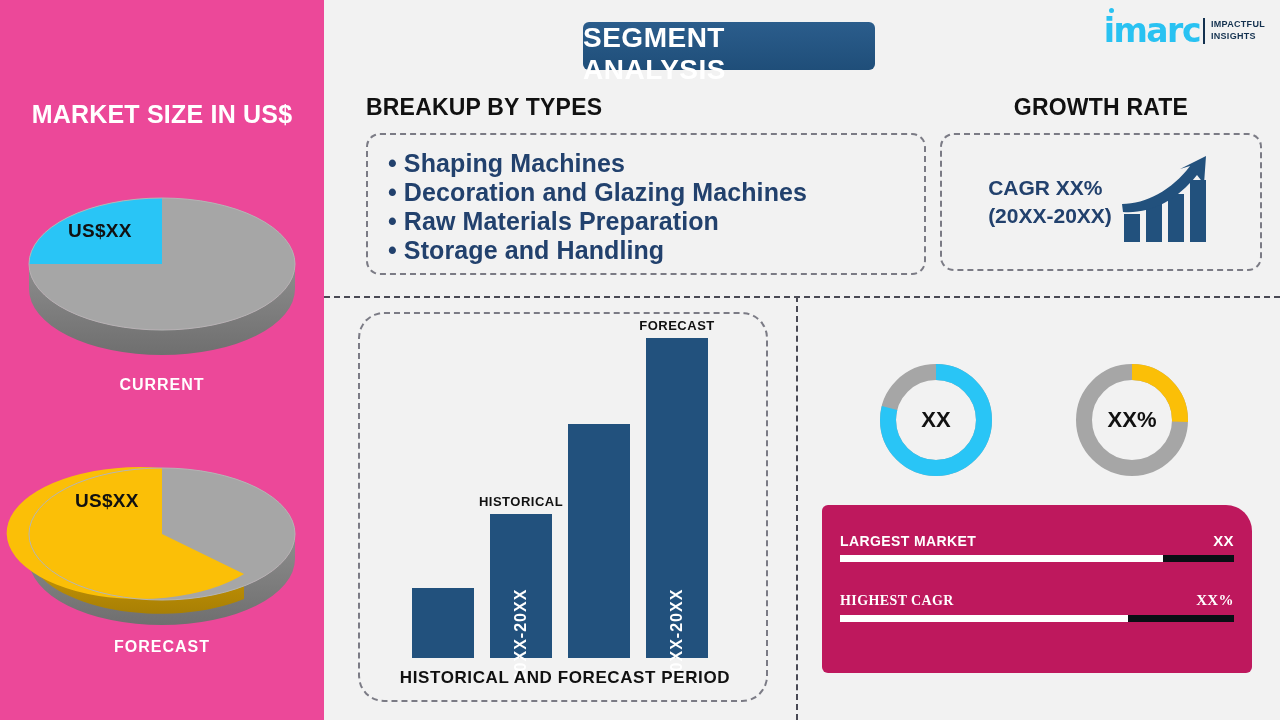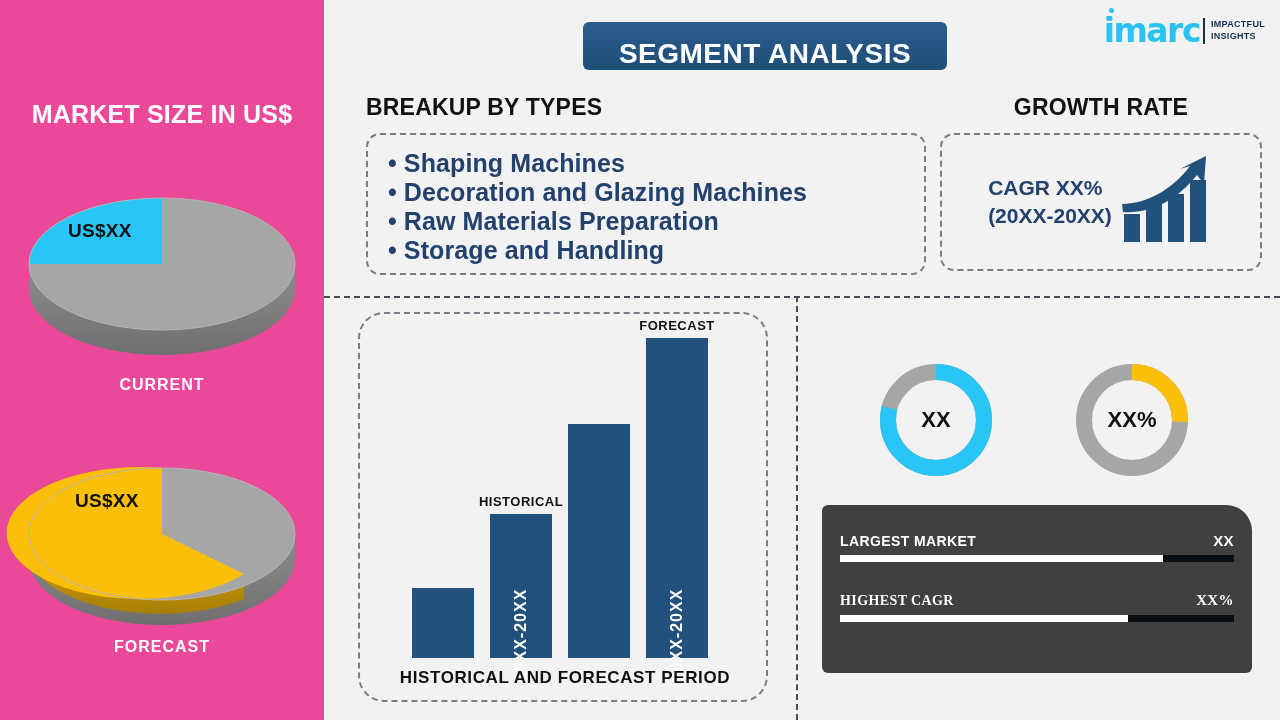--- a/index.html
+++ b/index.html
@@ -31,24 +31,24 @@
   }
   .pie-label {
     position: absolute; color: #111111; font-weight: bold;
     font-size: 19px; letter-spacing: .3px;
   }
 
   
   #header { position: absolute; left: 324px; top: 0; width: 956px; height: 92px; }
   #title-banner {
     position: absolute; left: 259px; top: 22px;
-    width: 364px; height: 48px;
+    width: 292px; height: 48px;
     background: linear-gradient(180deg,#2b5d8c 0%,#1f4e79 100%);
     border-radius: 6px;
-    display: flex; align-items: flex-end; justify-content: center;
+    display: flex; align-items: flex-start; justify-content: center;
   }
   #title-banner-text {
     color: #ffffff; font-size: 28px; font-weight: bold; letter-spacing: .5px;
   }
   #logo { position: absolute; right: 15px; top: 14px; display: flex; align-items: center; }
   #logo-mark { position: relative; color: #29c2f2; font-size: 33px; font-weight: bold;
                letter-spacing: -1.5px; line-height: 1; font-family: "DejaVu Sans", sans-serif; }
   #logo-dot { position: absolute; left: 5px; top: -6px; width: 5px; height: 5px;
               background: #29c2f2; border-radius: 50%; }
   #logo-bar { width: 2px; height: 26px; background: #13314f; margin: 0 6px 0 3px; }
@@ -117,21 +117,21 @@
   .donut-center {
     position: absolute; left: 0; top: 0; width: 120px; height: 120px;
     display: flex; align-items: center; justify-content: center;
     color: #111111; font-size: 22px; font-weight: bold;
   }
 
   
   #stats-panel {
     position: absolute; left: 822px; top: 505px;
     width: 430px; height: 168px;
-    background: #404040;
+    background: #be185d;
     border-radius: 6px 26px 6px 6px;
   }
   .stat-row { position: absolute; left: 18px; width: 394px; }
   #stat-row-0 { top: 24px; }
   #stat-row-1 { top: 84px; font-family: Liberation Serif, serif; }
   .stat-head { position: relative; height: 20px; }
   .stat-label {
     position: absolute; left: 0; bottom: 0;
     color: #ffffff; font-size: 14px; font-weight: bold; letter-spacing: .4px;
   }

